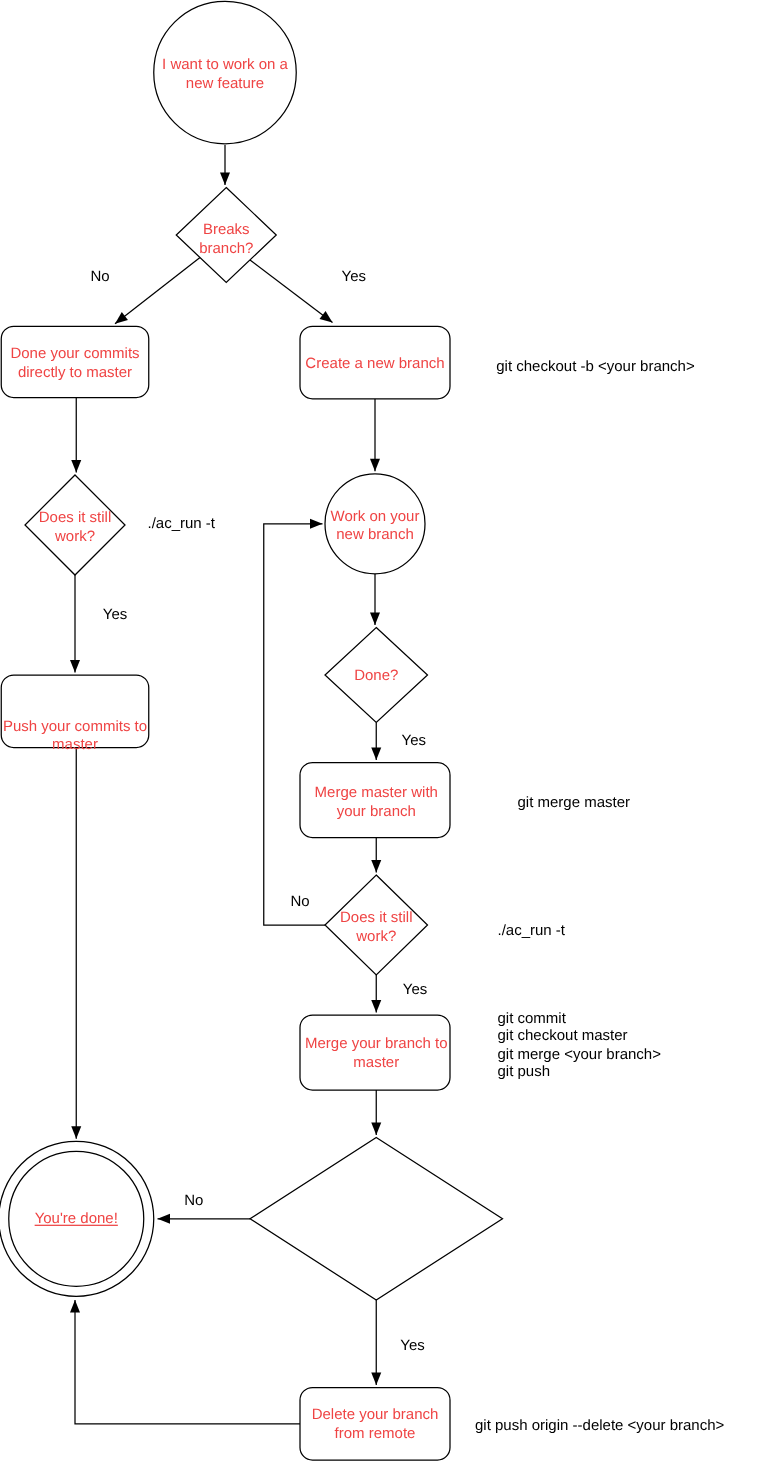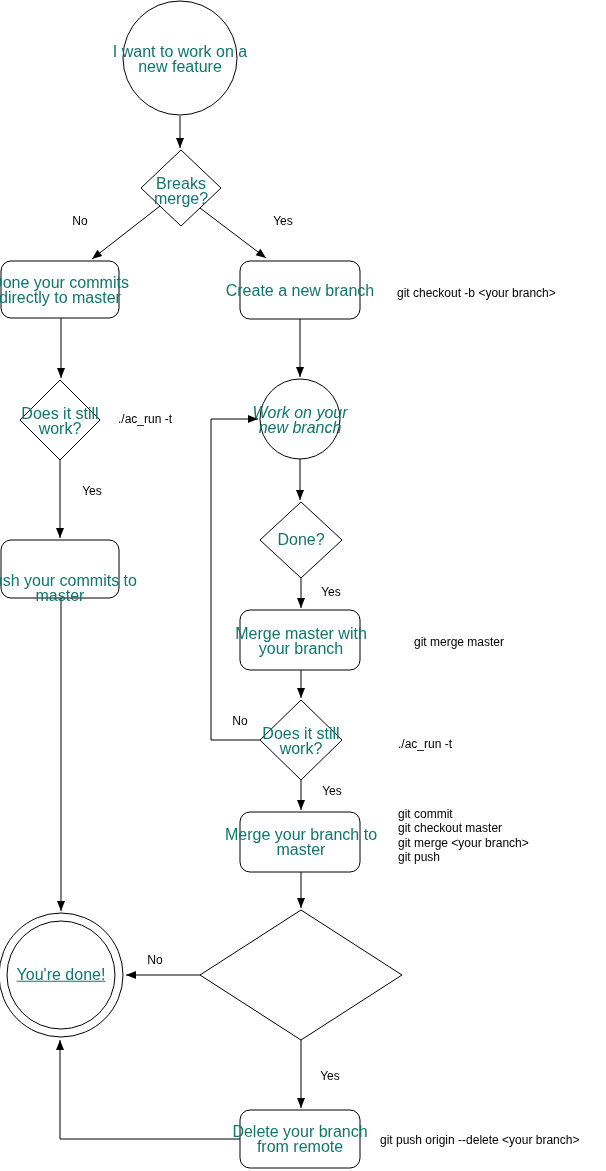--- a/index.html
+++ b/index.html
@@ -29,23 +29,23 @@
   .edge {
     fill: none;
     stroke: #000000;
     stroke-width: 1;
   }
   .node-label {
     position: absolute;
     transform: translate(-50%, -50%);
     text-align: center;
     white-space: pre-line;
-    font-size: 16px;
+    font-size: 12px;
     line-height: 14.5px;
-    color: #0f766e;
+    color: #ef4444;
   }
   .edge-label {
     position: absolute;
     transform: translate(-50%, -50%);
     text-align: center;
     white-space: nowrap;
     font-size: 12px;
     line-height: 14px;
     color: #000000;
   }
@@ -101,29 +101,29 @@
     <rect class="shape" x="240" y="812" width="120" height="60" rx="10" ry="10"></rect>
     <polygon class="shape" points="301,910 402,975 301,1040 200,975"></polygon>
     <circle class="shape" cx="61" cy="975" r="62"></circle>
     <circle class="shape" cx="61" cy="975" r="54"></circle>
     <rect class="shape" x="240" y="1110" width="120" height="58" rx="10" ry="10"></rect>
   </svg>
 
   <div class="node-label" style="left:180px; top:59px;">I want to work on a
 new feature</div>
   <div class="node-label" style="left:181px; top:191px;">Breaks
-merge?</div>
+branch?</div>
   <div class="node-label" style="left:60px; top:290px;">Done your commits
 directly to master</div>
   <div class="node-label" style="left:300px; top:291px;">Create a new branch</div>
   <div class="node-label" style="left:60px; top:421px;">Does it still
 work?</div>
   <div class="node-label" style="left:60px; top:569px;margin-top:19px;">Push your commits to
 master</div>
-  <div class="node-label" style="left:300px; top:420px;font-style:italic;">Work on your
+  <div class="node-label" style="left:300px; top:420px;">Work on your
 new branch</div>
   <div class="node-label" style="left:301px; top:540px;">Done?</div>
   <div class="node-label" style="left:301px; top:641px;">Merge master with
 your branch</div>
   <div class="node-label" style="left:301px; top:741px;">Does it still
 work?</div>
   <div class="node-label" style="left:301px; top:842px;">Merge your branch to
 master</div>
   <div class="node-label" style="left:61px; top:975px;text-decoration:underline;">You're done!</div>
   <div class="node-label" style="left:300px; top:1139px;">Delete your branch

